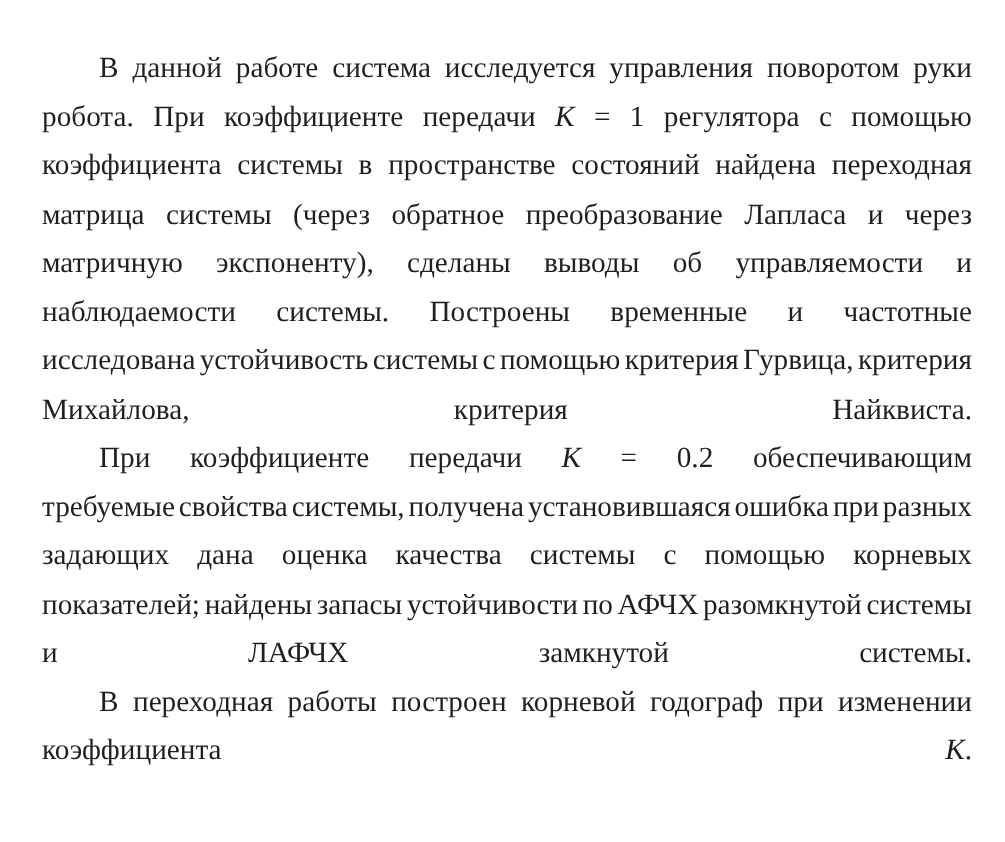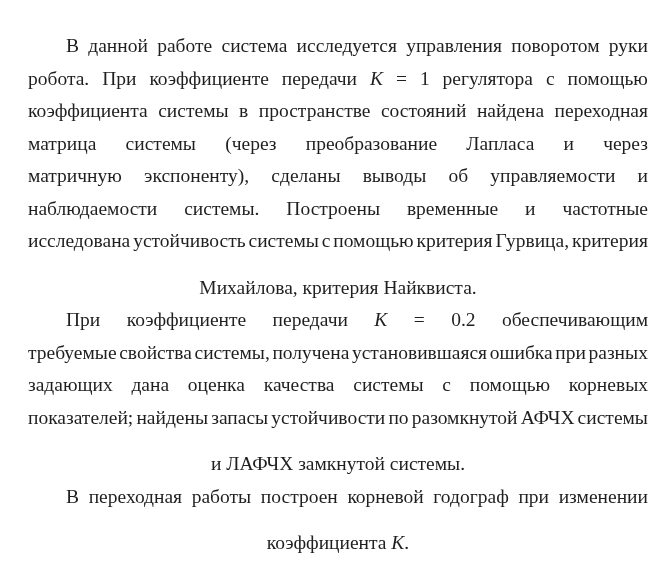--- a/index.html
+++ b/index.html
@@ -31,23 +31,22 @@
     justify-content: space-between;
     align-items: baseline;
     height: 32.5px;
     line-height: 32.5px;
     overflow: visible;
   }
   .line.indent {
     padding-left: 38px;
   }
   .line.last {
-    justify-content: center;
+    justify-content: space-between;
     gap: 0.25em;
-    margin-top: 14px;
   }
   .word {
     white-space: nowrap;
   }
   .it {
     font-style: italic;
   }
 </style>
 </head>
 <body>
@@ -83,20 +82,21 @@
           <span class="word">в</span>
           <span class="word">пространстве</span>
           <span class="word">состояний</span>
           <span class="word">найдена</span>
           <span class="word">переходная</span>
         </div>
         <div class="line">
           <span class="word">матрица</span>
           <span class="word">системы</span>
           <span class="word">(через</span>
+          <span class="word">обратное</span>
           <span class="word">преобразование</span>
           <span class="word">Лапласа</span>
           <span class="word">и</span>
           <span class="word">через</span>
         </div>
         <div class="line">
           <span class="word">матричную</span>
           <span class="word">экспоненту),</span>
           <span class="word">сделаны</span>
           <span class="word">выводы</span>
@@ -157,22 +157,22 @@
           <span class="word">с</span>
           <span class="word">помощью</span>
           <span class="word">корневых</span>
         </div>
         <div class="line">
           <span class="word">показателей;</span>
           <span class="word">найдены</span>
           <span class="word">запасы</span>
           <span class="word">устойчивости</span>
           <span class="word">по</span>
+          <span class="word">АФЧХ</span>
           <span class="word">разомкнутой</span>
-          <span class="word">АФЧХ</span>
           <span class="word">системы</span>
         </div>
         <div class="line last">
           <span class="word">и</span>
           <span class="word">ЛАФЧХ</span>
           <span class="word">замкнутой</span>
           <span class="word">системы.</span>
         </div>
       </div>
       <div class="paragraph">

